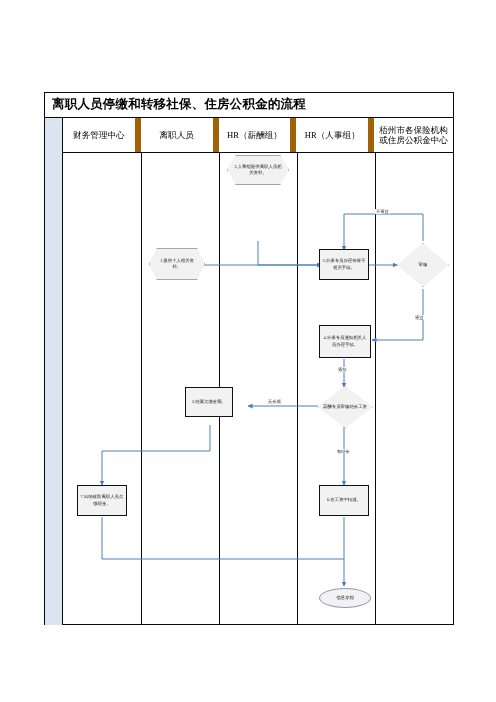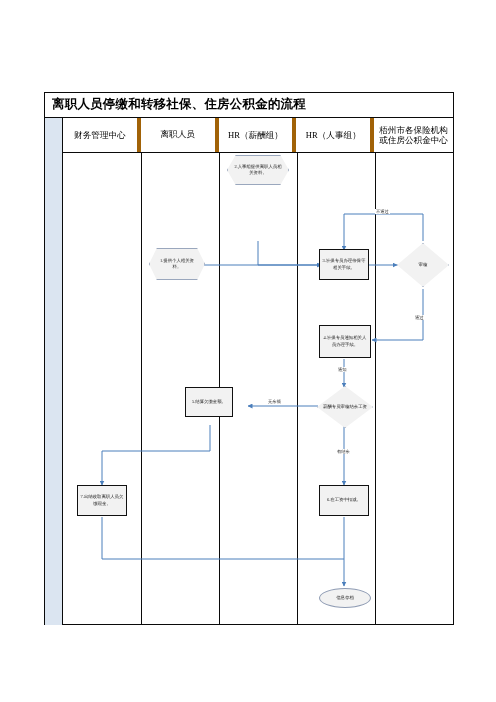--- a/index.html
+++ b/index.html
@@ -73,21 +73,21 @@
     left: 18px;
     top: 25px;
     right: 0;
     height: 35px;
     border-bottom: 1px solid #0a0a0a;
     box-sizing: border-box;
     display: flex;
   }
   .lane-head {
     box-sizing: border-box;
-    border-right: 4px solid #a16207;
+    border-right: 6px solid #a16207;
     display: flex;
     align-items: center;
     justify-content: center;
     text-align: center;
     font-size: 8.6px;
     line-height: 10.5px;
     color: #000000;
     padding: 1px 2px;
     font-family: "Liberation Serif", "DejaVu Serif", serif;
   }
@@ -173,21 +173,21 @@
   <div id="chart-frame">
 
     <div id="title-row">
       <div id="title-text">离职人员停缴和转移社保、住房公积金的流程</div>
     </div>
 
     <div id="left-gutter"></div>
 
     <div id="header-band">
       <div class="lane-head" style="width:78px;">财务管理中心</div>
-      <div class="lane-head" style="width:78px;font-family:Liberation Mono, monospace;">离职人员</div>
+      <div class="lane-head" style="width:78px;">离职人员</div>
       <div class="lane-head" style="width:78px;">HR（薪酬组）</div>
       <div class="lane-head" style="width:78px;">HR（人事组）</div>
       <div class="lane-head" style="width:79px;">梧州市各保险机构或住房公积金中心</div>
     </div>
 
     <div class="lane-sep" style="left:96px;"></div>
     <div class="lane-sep" style="left:174px;"></div>
     <div class="lane-sep" style="left:252px;"></div>
     <div class="lane-sep" style="left:330px;"></div>
 

